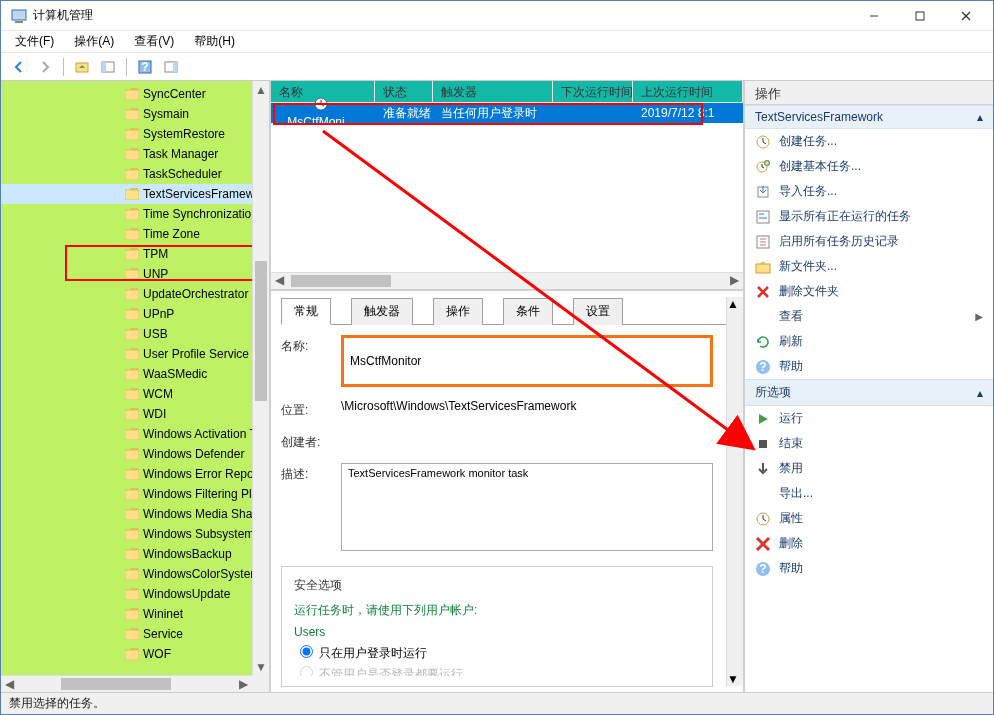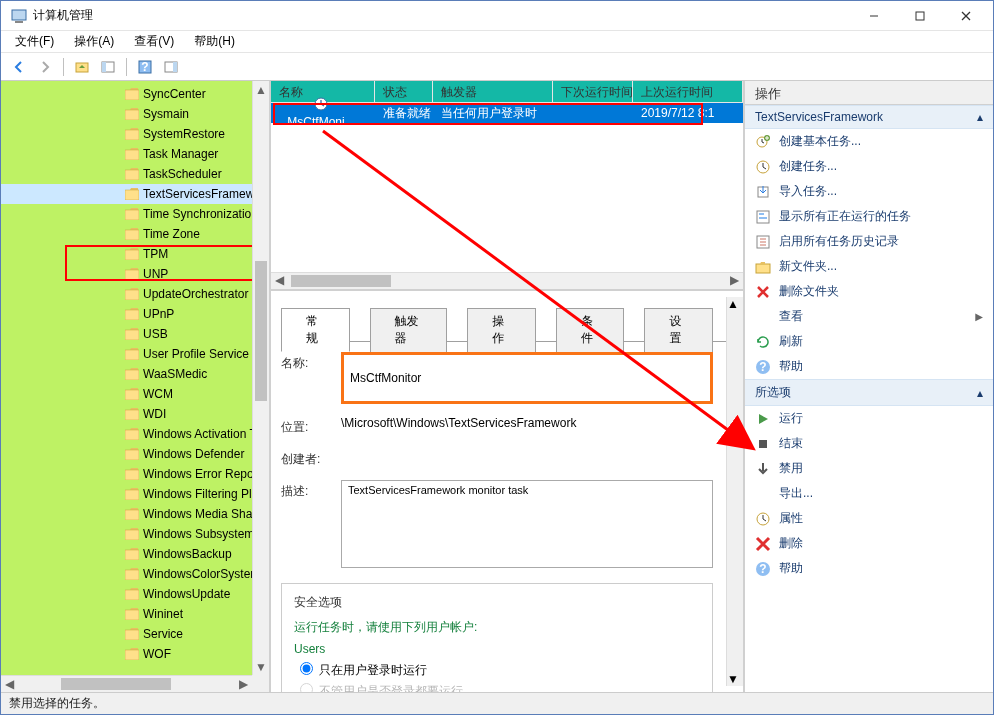--- a/index.html
+++ b/index.html
@@ -42,21 +42,21 @@
 .list-row { display: flex; height: 20px; align-items: center; cursor: pointer; }
 .list-row.selected { background: #0078d7; color: #fff; }
 .list-row .cell { padding: 2px 8px; white-space: nowrap; overflow: hidden; font-size: 12px; flex-direction: column; }
 .list-row .cell.icon-cell { padding-left: 4px; display: flex; align-items: center; gap: 4px; }
 .clock-icon { width: 14px; height: 14px; flex-shrink: 0; }
 .redbox-row { position: absolute; left: 2px; top: 22px; right: 40px; height: 22px; border: 2px solid #ff0000; pointer-events: none; }
 .list-hscroll { position: absolute; left: 0; right: 0; bottom: 0; height: 17px; background: #f0f0f0; border-top: 1px solid #ddd; }
 
 .detail-pane { flex: 1; padding: 6px 10px; position: relative; overflow: hidden; }
 .tabs { display: flex; border-bottom: 1px solid #a0a0a0; margin-bottom: 10px; }
-.tab { padding: 4px 24px; border: 1px solid #a0a0a0; border-bottom: none; background: #f0f0f0; margin-right: 20px; cursor: pointer; position: relative; top: 11px; }
+.tab { padding: 4px 12px; border: 1px solid #a0a0a0; border-bottom: none; background: #f0f0f0; margin-right: 20px; cursor: pointer; position: relative; top: 1px; }
 .tab.active { background: #fff; border-bottom: 1px solid #fff; }
 .detail-row { display: flex; margin-bottom: 12px; align-items: flex-start; }
 .detail-label { width: 60px; color: #333; padding-top: 3px; }
 .detail-value { flex: 1; }
 .detail-value input[type=text] { width: 100%; padding: 16px 6px; border: 3px solid #f97316; font-size: 12px; }
 .detail-value textarea { width: 100%; height: 88px; padding: 3px 6px; border: 1px solid #aaa; font-size: 11px; font-family: inherit; resize: none; }
 .sec-group { border: 1px solid #ccc; padding: 10px 12px 6px; }
 .sec-group .legend { font-size: 12px; color: #333; margin-bottom: 8px; }
 .sec-sub { margin-bottom: 6px; color: #15803d; }
 .radio-row { display: flex; align-items: flex-start; gap: 6px; margin: 4px 0 4px 6px; }
@@ -450,36 +450,36 @@
   <div class="actions-pane">
     <div class="actions-header">操作</div>
     <div class="action-section-title">
       <span>TextServicesFramework</span>
       <span>▴</span>
     </div>
     <div id="action-group-1">
         <div class="action-item">
           <span class="icon">
             <svg viewBox="0 0 16 16">
+              <circle cx="8" cy="8" r="6" fill="#fff" stroke="#c7a33b"></circle>
+              <path d="M8 4 L8 8 L11 10" stroke="#333" fill="none"></path>
+            </svg>
+          </span>
+          <span>创建任务...</span>
+        </div>
+        <div class="action-item">
+          <span class="icon">
+            <svg viewBox="0 0 16 16">
               <circle cx="7" cy="8" r="5" fill="#fff" stroke="#c7a33b"></circle>
               <path d="M7 5 L7 8 L9 9" stroke="#333" fill="none"></path>
               <circle cx="12" cy="4" r="3" fill="#6a9d3f"></circle>
               <path d="M12 2 L12 6 M10 4 L14 4" stroke="#fff"></path>
             </svg>
           </span>
           <span>创建基本任务...</span>
-        </div>
-        <div class="action-item">
-          <span class="icon">
-            <svg viewBox="0 0 16 16">
-              <circle cx="8" cy="8" r="6" fill="#fff" stroke="#c7a33b"></circle>
-              <path d="M8 4 L8 8 L11 10" stroke="#333" fill="none"></path>
-            </svg>
-          </span>
-          <span>创建任务...</span>
         </div>
         <div class="action-item">
           <span class="icon">
             <svg viewBox="0 0 16 16">
               <rect x="3" y="3" width="10" height="10" fill="none" stroke="#888"></rect>
               <path d="M8 2 L8 9 M5 6 L8 9 L11 6" stroke="#2a7de1" fill="none"></path>
             </svg>
           </span>
           <span>导入任务...</span>
         </div>

